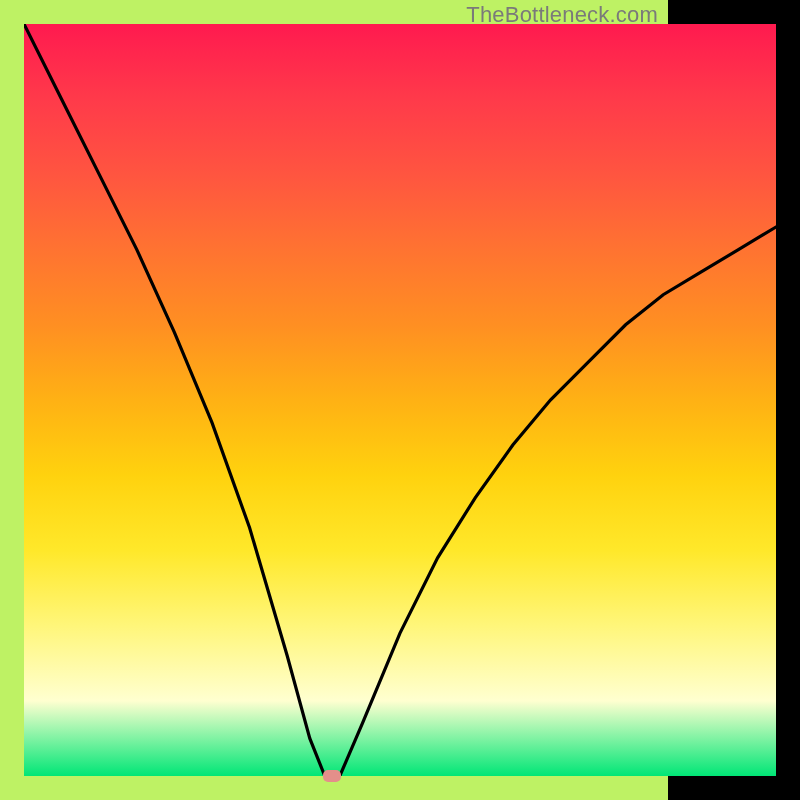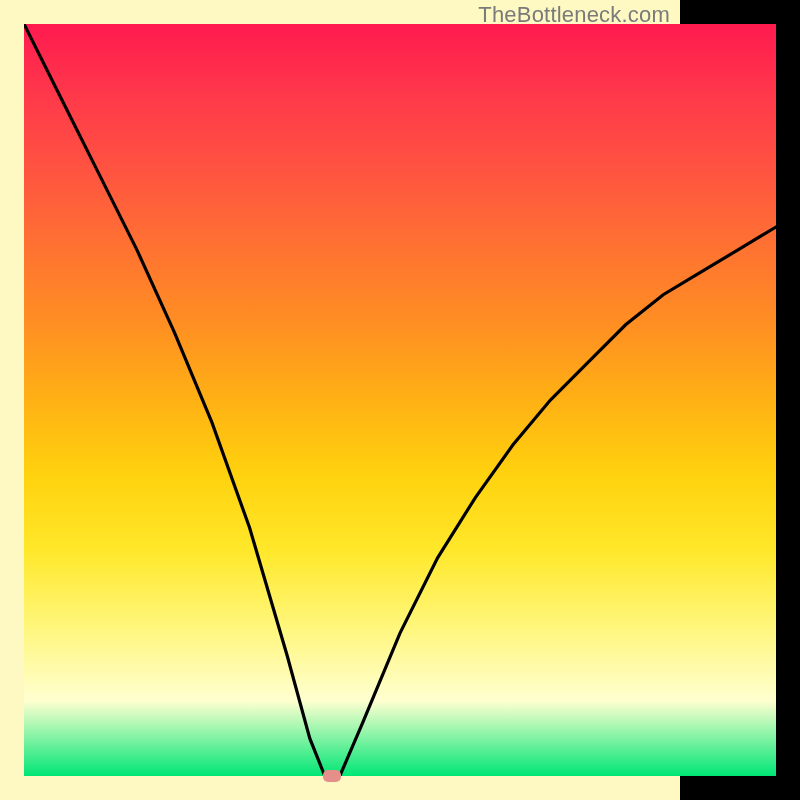--- a/index.html
+++ b/index.html
@@ -9,22 +9,21 @@
     height: 800px;
     background: #000;
     overflow: hidden;
   }
   .frame {
     position: absolute;
     left: 0;
     top: 0;
     width: 668px;
     height: 800px;
-    background: #fef9c3;
-    padding-left: 12px;
+    background: #bef264;
   }
   .plot {
     position: absolute;
     left: 24px;
     top: 24px;
     width: 752px;
     height: 752px;
     background: linear-gradient(
       to bottom,
       #ff1a4f 0%,

